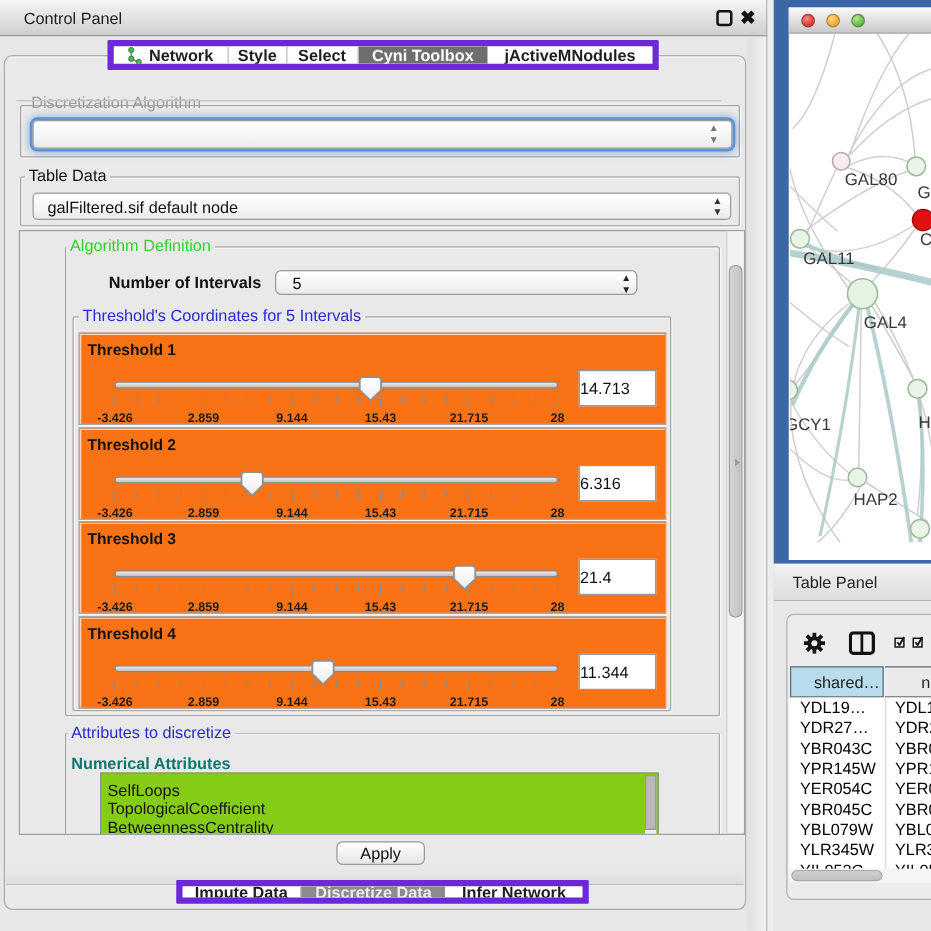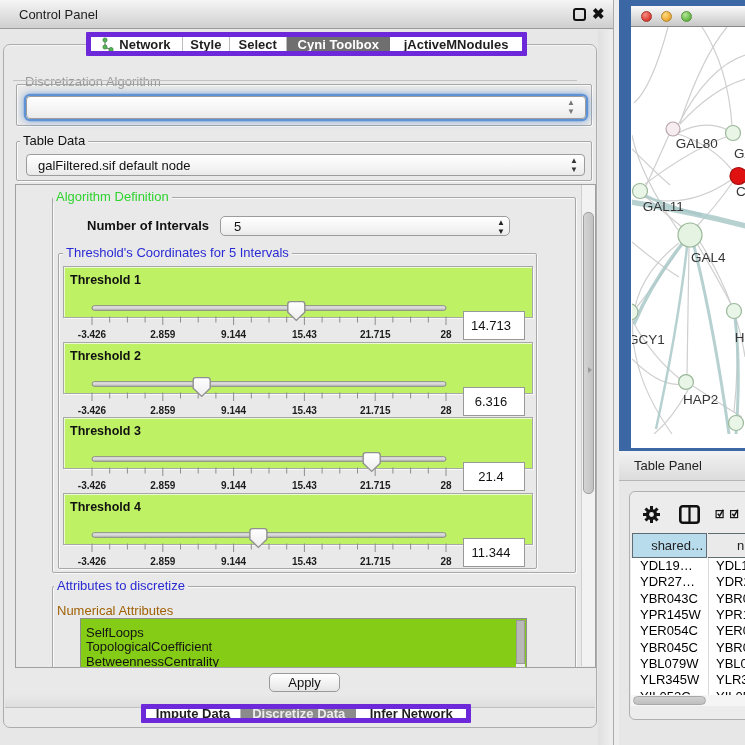--- a/index.html
+++ b/index.html
@@ -14,23 +14,23 @@
 .tabbar{position:absolute;display:flex;height:24px;background:#fff;border:5px solid #6d28d9;border-radius:1px;overflow:hidden;font-size:13px;font-weight:bold;color:#1e1e1e}
 .tabbar .seg{display:flex;align-items:center;justify-content:center;border-right:1px solid #bcbcbc;height:100%}
 .tabbar .seg:last-child{border-right:none}
 .tabbar .sel{background:#6f6f6f;color:#fff;border-right:none}
 
 .grp{position:absolute;border:1px solid #a8a8a8;border-radius:2px;box-shadow:inset 1px 1px 0 rgba(255,255,255,.7),1px 1px 0 rgba(255,255,255,.7)}
 .glabel{position:absolute;font-size:13px;background:#e9e9e9;padding:0 3px;line-height:13px}
 
 .combo{position:absolute;background:linear-gradient(#ffffff,#f2f2f2 70%,#e9e9e9);border:1px solid #9c9c9c;border-radius:4px;font-size:13px;color:#111}
 
-.tblock{position:absolute;left:63px;width:470px;height:52px;border:1px solid #a8a8a8;box-shadow:inset 1px 1px 0 rgba(255,255,255,.7),1px 1px 0 rgba(255,255,255,.7);background:#bef264}
+.tblock{position:absolute;left:63px;width:470px;height:74px;border:1px solid #a8a8a8;box-shadow:inset 1px 1px 0 rgba(255,255,255,.7),1px 1px 0 rgba(255,255,255,.7);background:#f97316}
 .btitle{position:absolute;left:6px;top:6px;font-size:12.5px;font-weight:bold;color:#111}
-.vbox{position:absolute;left:399px;top:44px;width:62px;height:29px;background:#fff;border:1px solid #989898;font-size:13px;line-height:27px;text-align:center;padding-right:6px;color:#111}
+.vbox{position:absolute;left:399px;top:29px;width:62px;height:29px;background:#fff;border:1px solid #989898;font-size:13px;line-height:27px;text-align:left;padding-right:6px;color:#111}
 
 .sbv{position:absolute;background:linear-gradient(90deg,#d4d4d4,#c2c2c2);border:1px solid #9f9f9f;border-radius:5px}
 
 #bluef{position:absolute;left:619px;top:0;width:126px;height:451px;background:#3c67a5}
 #nettitle{position:absolute;left:631px;top:6px;width:114px;height:21px;background:linear-gradient(#fafafa,#c8c8c8);border-bottom:1px solid #8a8a8a}
 .tl{position:absolute;top:11px;width:11px;height:11px;border-radius:50%}
 #tpbar{position:absolute;left:619px;top:451px;width:126px;height:30px;background:linear-gradient(#f2f2f2,#dcdcdc);border-bottom:1px solid #b5b5b5;font-size:13px;color:#222;line-height:30px;padding-left:15px}
 #rbg{position:absolute;left:619px;top:481px;width:126px;height:264px;background:#e7e7e7}
 #tpanel{position:absolute;left:629px;top:491px;width:130px;height:229px;background:#ececec;border:1px solid #b0b0b0;border-radius:6px}
 .trow{position:absolute;left:631px;width:114px;height:16px;font-size:13px;color:#000000}
@@ -168,21 +168,21 @@
               <text x="311.2" y="70.5" font-size="10" font-weight="bold" fill="#1c1c1c" text-anchor="middle">21.715</text>
               <text x="382" y="70.5" font-size="10" font-weight="bold" fill="#1c1c1c" text-anchor="middle">28</text>
   <path d="M185.9 45.2 V37.2 Q185.9 34.6 188.4 34.6 H200.4 Q202.9 34.6 202.9 37.2 V45.2 L194.4 53.4 Z" fill="url(#tg492.5)" stroke="#8f8f8f" stroke-width="1.4"></path>
  </svg>
  <div class="vbox">11.344</div>
 </div>
         </div>
 
    <div class="grp" style="left:36px;top:401px;width:524px;height:84px;border-bottom:none"></div>
    <div class="glabel" style="left:38px;top:394px;color:#2a2ad4">Attributes to discretize</div>
-   <div class="abs" style="left:41px;top:418px;font-size:13px;font-weight:normal;color:#a16207">Numerical Attributes</div>
+   <div class="abs" style="left:41px;top:418px;font-size:13px;font-weight:bold;color:#0f766e">Numerical Attributes</div>
    <div class="abs" style="left:64px;top:433px;width:447px;height:60px;background:#84cc16;border:1px solid #8e8e8e;font-size:13px;color:#141414">
      <div style="padding:6.5px 0 0 5px;line-height:14.9px">SelfLoops<br>TopologicalCoefficient<br>BetweennessCentrality<br></div>
      <div class="abs" style="right:1px;top:1px;width:9px;height:58px;background:#ededed"></div>
      <div class="abs" style="right:1px;top:1px;width:9px;height:44px;background:#b8b8b8;border:1px solid #9a9a9a"></div>
    </div>
   </div>
  </div>
 
  <div class="abs" style="left:269px;top:673px;width:71px;height:19px;background:linear-gradient(#ffffff,#e6e6e6);border:1px solid #9a9a9a;border-radius:5px;font-size:13px;text-align:center;line-height:17px;color:#111">Apply</div>
  <div class="abs" style="left:5px;top:694px;width:590px;height:13px;background:linear-gradient(#e9e9e9,#dedede)"></div>

